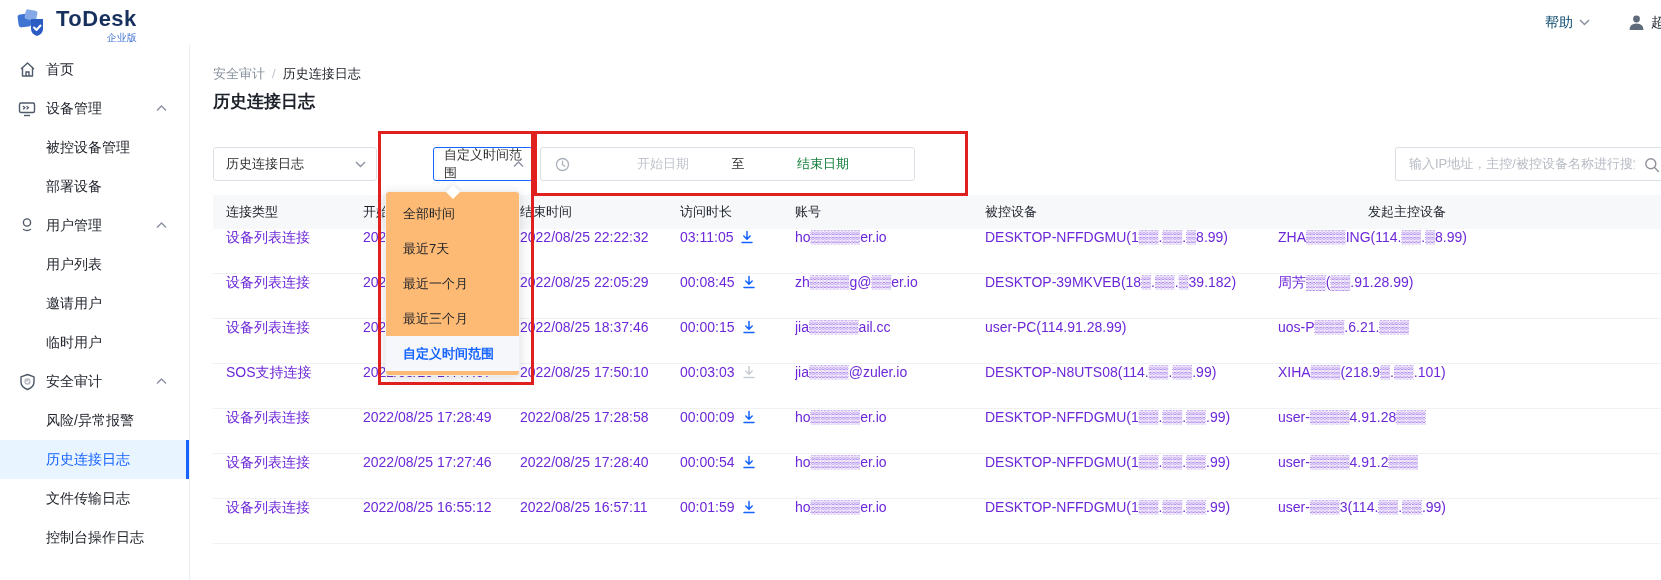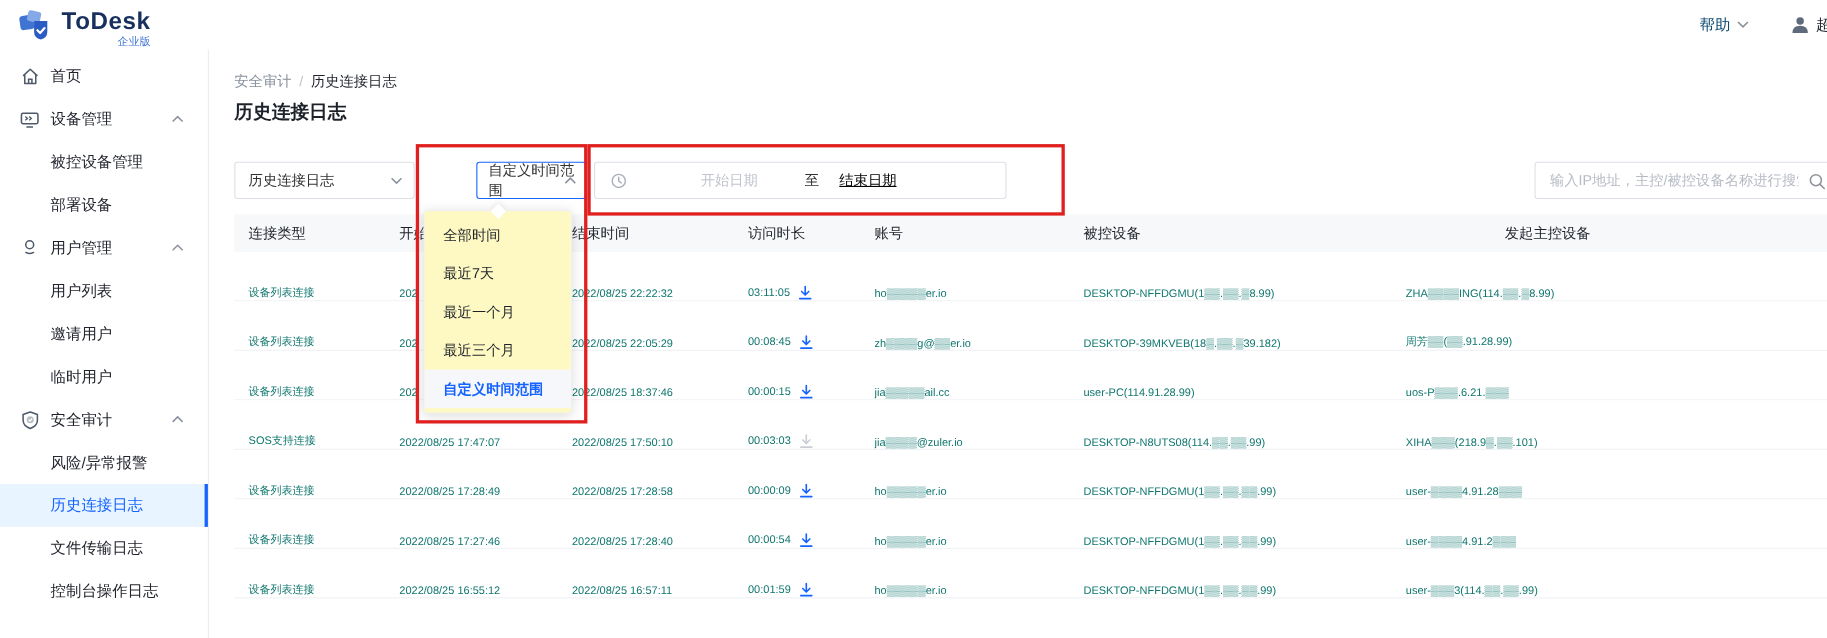--- a/index.html
+++ b/index.html
@@ -38,38 +38,38 @@
   
   .ctl { position:absolute; top:102px; height:34px; background:#fff; border:1px solid #dcdfe6; border-radius:3px; display:flex; align-items:center; font-size:13px; color:#303133; }
   .sel-type { left:23px; width:164px; padding:0 12px; cursor:pointer; }
   .sel-type .caret { position:absolute; right:10px; display:flex; }
   .sel-time { left:243px; width:100px; padding:0 10px; border-color:#1664ff; cursor:pointer; }
   .sel-time .caret { position:absolute; right:8px; display:flex; }
   .datepicker { left:350px; width:375px; cursor:pointer; }
   .datepicker .clock { position:absolute; left:14px; top:9px; }
   .dp-start { position:absolute; left:62px; width:120px; text-align:center; color:#c0c4cc; }
   .dp-to { position:absolute; left:182px; width:30px; text-align:center; color:#303133; }
-  .dp-end { position:absolute; left:222px; width:120px; color:#000000;text-decoration:underline; }
+  .dp-end { position:absolute; left:222px; width:120px; text-align:center; color:#15803d; }
   .searchbox { left:1205px; width:275px; padding:0 34px 0 13px; color:#303133; }
   .searchbox .ph { color:#b6bbc4; font-size:13px; white-space:nowrap; overflow:hidden; }
   .searchbox .mag { position:absolute; right:9px; top:9px; }
 
   
   .table { position:absolute; left:23px; top:150px; width:1448px; }
   .t-head { display:flex; height:34px; align-items:center; background:#f7f8fa; font-size:13px; color:#1d2129; }
-  .t-row { display:flex; height:45px; align-items:flex-end; border-bottom:1px solid #eff1f4; font-size:10px; color:#0f766e; background:#fff; }
+  .t-row { display:flex; height:45px; align-items:flex-start; border-bottom:1px solid #eff1f4; font-size:14px; color:#6d28d9; background:#fff; }
   .c1{width:150px;padding-left:13px;} .c2{width:157px;} .c3{width:160px;} .c4{width:115px;}
   .c5{width:190px;} .c6{width:293px;} .c7{flex:1;}
   .cell { white-space:nowrap; overflow:hidden; }
   .dur { display:flex; align-items:center; gap:7px; }
   .dl { display:flex; cursor:pointer; }
   .dl.disabled { cursor:default; }
 
   
-  .dropdown { position:absolute; left:195px; top:146px; width:135px; background:#fef9c3; border-radius:4px;
+  .dropdown { position:absolute; left:195px; top:146px; width:135px; background:#fdba74; border-radius:4px;
     box-shadow:0 2px 12px rgba(0,0,0,0.14); border:1px solid #f0f0f0; padding:4px 0; z-index:30; }
   .dropdown::before { content:""; position:absolute; top:-5px; left:62px; width:10px; height:10px; background:#fff; transform:rotate(45deg); box-shadow:-2px -2px 4px rgba(0,0,0,0.05); }
   .dd-item { height:35px; line-height:35px; padding-left:17px; font-size:13px; color:#1d2129; cursor:pointer; white-space:nowrap; }
   .dd-item.selected { color:#1664ff; font-weight:bold; background:#f5f7fa; }
 
   
   .redbox { position:absolute; border:3px solid #e01f1f; z-index:40; pointer-events:none; }
   .redbox1 { left:378px; top:131px; width:156px; height:254px; }
   .redbox2 { left:534px; top:131px; width:434px; height:65px; }
 

